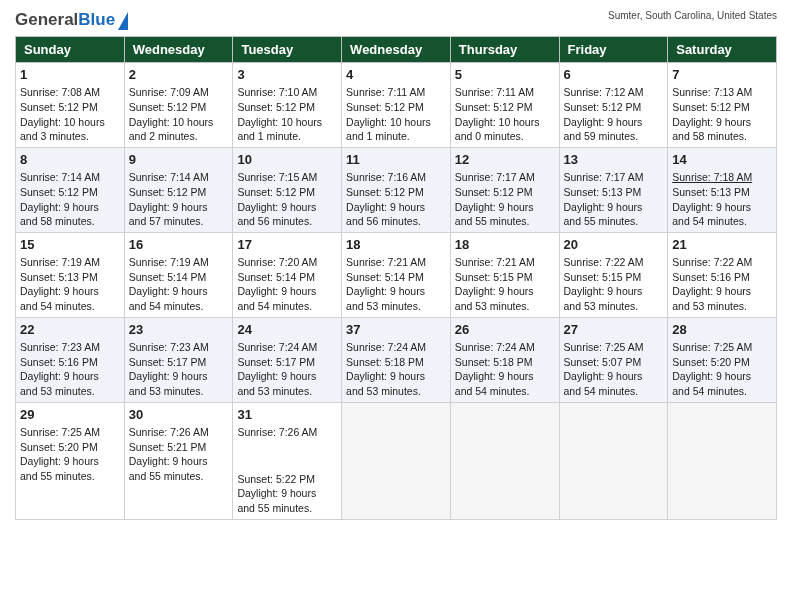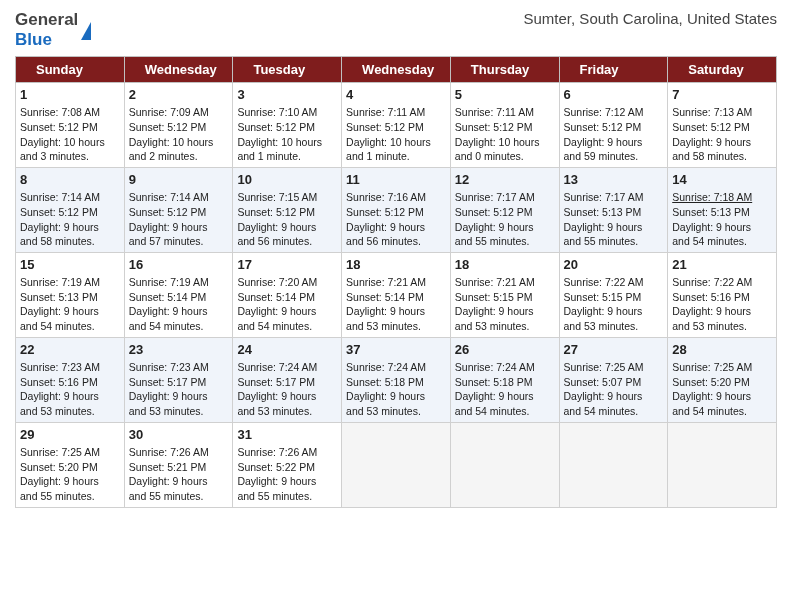--- a/index.html
+++ b/index.html
@@ -23,36 +23,36 @@
     .title-block {
       text-align: right;
     }
     .title-block h1 {
       font-size: 32px;
       font-weight: bold;
       color: #222;
       line-height: 1.1;
     }
     .title-block h2 {
-      font-size: 15px;
+      font-size: 10px;
       color: #444;
       font-weight: normal;
       text-align: right;
     }
     table {
       width: 100%;
       border-collapse: collapse;
       table-layout: fixed;
     }
     thead tr th {
-      background-color: #7f1d1d;
+      background-color: #14532d;
       color: #fff;
       font-size: 13px;
       font-weight: bold;
-      padding: 5px 20px;
+      padding: 5px 8px;
       text-align: left;
       border: 1px solid #c0c0c0;
     }
     tbody tr td {
       border: 1px solid #d0d0d0;
       vertical-align: top;
       padding: 3px 4px;
       font-size: 10.5px;
       color: #222;
       line-height: 1.4;
@@ -71,21 +71,21 @@
     }
     .empty-cell {
       background-color: #f5f5f5 !important;
     }
     .logo-wrapper {
       display: flex;
       align-items: center;
     }
     .logo-text {
       display: flex;
-      flex-direction: column;
+      flex-direction: row;
     }
     .logo-top {
       font-size: 17px;
       font-weight: bold;
       color: #444;
     }
     .logo-bot {
       font-size: 17px;
       font-weight: bold;
       color: #1a6bbf;
@@ -345,21 +345,21 @@
           <td>
             <span class="day-num">30</span>
             <span style="display: block;">Sunrise: 7:26 AM</span>
             <span style="display: block;">Sunset: 5:21 PM</span>
             <span style="display: block;">Daylight: 9 hours</span>
             <span style="display: block;">and 55 minutes.</span>
           </td>
           <td>
             <span class="day-num">31</span>
             <span style="display: block;">Sunrise: 7:26 AM</span>
-            <span style="display: block;">Sunset: 5:22 PM</span>
+            <span style="display: block; margin-top: 32px;">Sunset: 5:22 PM</span>
             <span style="display: block;">Daylight: 9 hours</span>
             <span style="display: block;">and 55 minutes.</span>
           </td>
           <td class="empty-cell"></td>
           <td class="empty-cell"></td>
           <td class="empty-cell"></td>
           <td class="empty-cell"></td>
         </tr>
       </tbody>
   </table>

